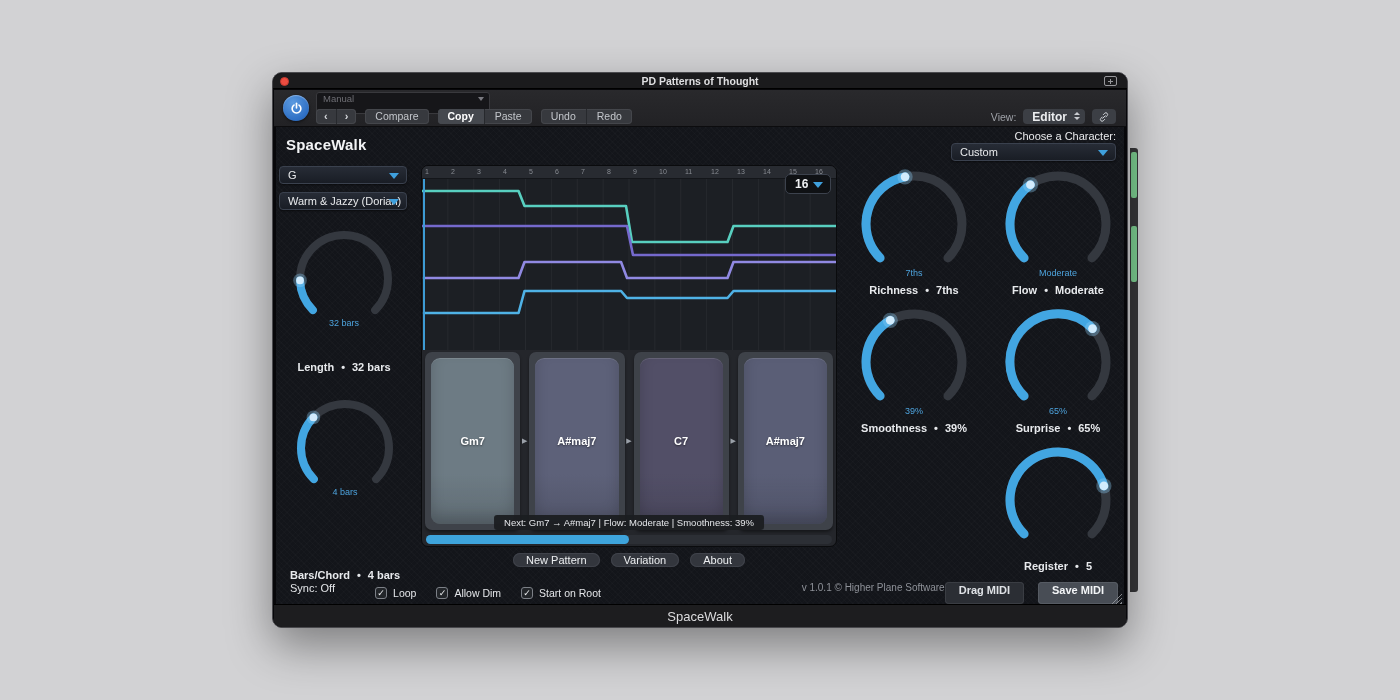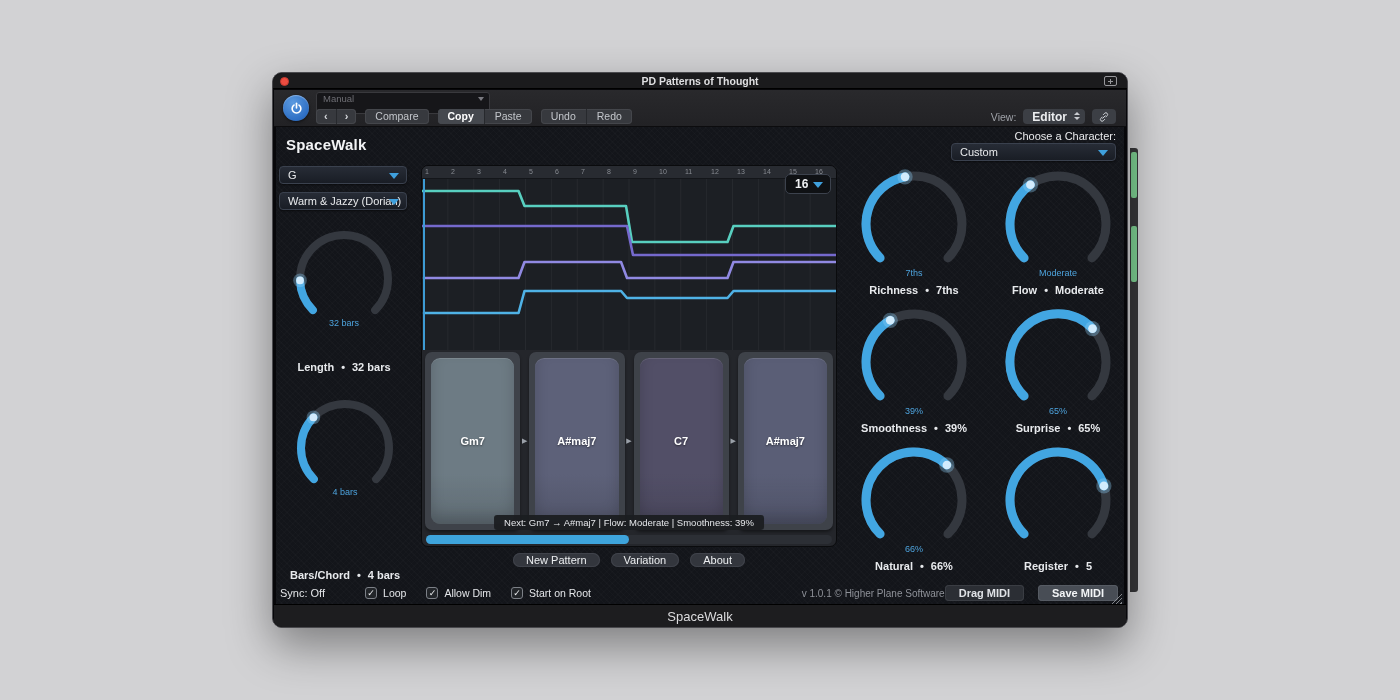--- a/index.html
+++ b/index.html
@@ -116,22 +116,22 @@
   .progress { position:absolute; left:4px; right:4px; top:369px; height:9px; background:#2c2f35;
               border-radius:5px; cursor:pointer; }
   .progress-fill { height:100%; background:#3ea4dc; border-radius:5px; }
 
   .action-row { position:absolute; left:145px; top:426px; width:416px; display:flex;
                 justify-content:center; gap:11px; }
   .action-btn { background:#33363d; border-radius:10px; padding:1px 13px; font-size:11px;
                 color:#eceef0; cursor:pointer; box-shadow:inset 0 0 0 1px #3f424a; }
 
   
-  .bottom-bar { position:absolute; left:4px; right:6px; top:455px; height:22px;
-                display:flex; align-items:center; }
+  .bottom-bar { position:absolute; left:14px; right:6px; top:455px; height:22px;
+                display:flex; }
   .sync-label { font-size:11px; color:#e3e5e8; cursor:pointer; }
   .check-row { display:flex; gap:20px; margin-left:40px; }
   .check-item { display:flex; align-items:center; gap:6px; }
   .checkbox { width:12px; height:12px; background:#222529; border:1px solid #7c8087; border-radius:3px;
               display:flex; align-items:center; justify-content:center; font-size:9px; color:#eceef0; cursor:pointer; }
   .check-label { font-size:10.5px; color:#e3e5e8; }
   .bb-spacer { flex:1; }
   .version { font-size:10px; color:#8e9198; }
   .midi-btn { border-radius:4px; padding:2px 14px; font-size:11px; font-weight:bold; cursor:pointer; }
   .drag-midi { background:#2b2e34; color:#dfe2e6; box-shadow:inset 0 0 0 1px #3a3d43; margin-right:14px; }
@@ -376,32 +376,20 @@
           <svg width="118" height="118" viewBox="0 0 118 118">
             <path d="M 25.06 92.94 A 48 48 0 1 1 92.94 92.94" fill="none" stroke="#34383f" stroke-width="9" stroke-linecap="round"></path>
             <path d="M 25.06 92.94 A 48 48 0 1 1 93.47 25.60" fill="none" stroke="#42a6e2" stroke-width="9" stroke-linecap="round"></path>
             <circle cx="93.47006229263306" cy="25.59618576356891" r="7.6499999999999995" fill="rgba(140,205,245,0.35)"></circle>
             <circle cx="93.47006229263306" cy="25.59618576356891" r="4.32" fill="#d2ebfc"></circle>
           </svg>
         <div class="knob-value">65%</div>
       </div>
       <div class="knob-caption"><span>Surprise</span><span class="dot">•</span><span>65%</span></div>
     </div>
-    <div class="knob-unit large" style="left:579px; top:314px;">
-      <div class="knob">
-          <svg width="118" height="118" viewBox="0 0 118 118">
-            <path d="M 25.06 92.94 A 48 48 0 1 1 92.94 92.94" fill="none" stroke="#34383f" stroke-width="9" stroke-linecap="round"></path>
-            <path d="M 25.06 92.94 A 48 48 0 0 1 91.86 24.01" fill="none" stroke="#42a6e2" stroke-width="9" stroke-linecap="round"></path>
-            <circle cx="91.85826108457707" cy="24.009505883772256" r="7.6499999999999995" fill="rgba(140,205,245,0.35)"></circle>
-            <circle cx="91.85826108457707" cy="24.009505883772256" r="4.32" fill="#d2ebfc"></circle>
-          </svg>
-        <div class="knob-value">66%</div>
-      </div>
-      <div class="knob-caption"><span>Natural</span><span class="dot">•</span><span>66%</span></div>
-    </div>
     <div class="knob-unit large" style="left:723px; top:314px;">
       <div class="knob">
           <svg width="118" height="118" viewBox="0 0 118 118">
             <path d="M 25.06 92.94 A 48 48 0 1 1 92.94 92.94" fill="none" stroke="#34383f" stroke-width="9" stroke-linecap="round"></path>
             <path d="M 25.06 92.94 A 48 48 0 1 1 104.88 44.89" fill="none" stroke="#42a6e2" stroke-width="9" stroke-linecap="round"></path>
             <circle cx="104.87806471031985" cy="44.88606438884941" r="7.6499999999999995" fill="rgba(140,205,245,0.35)"></circle>
             <circle cx="104.87806471031985" cy="44.88606438884941" r="4.32" fill="#d2ebfc"></circle>
           </svg>
         <div class="knob-value"></div>
       </div>

